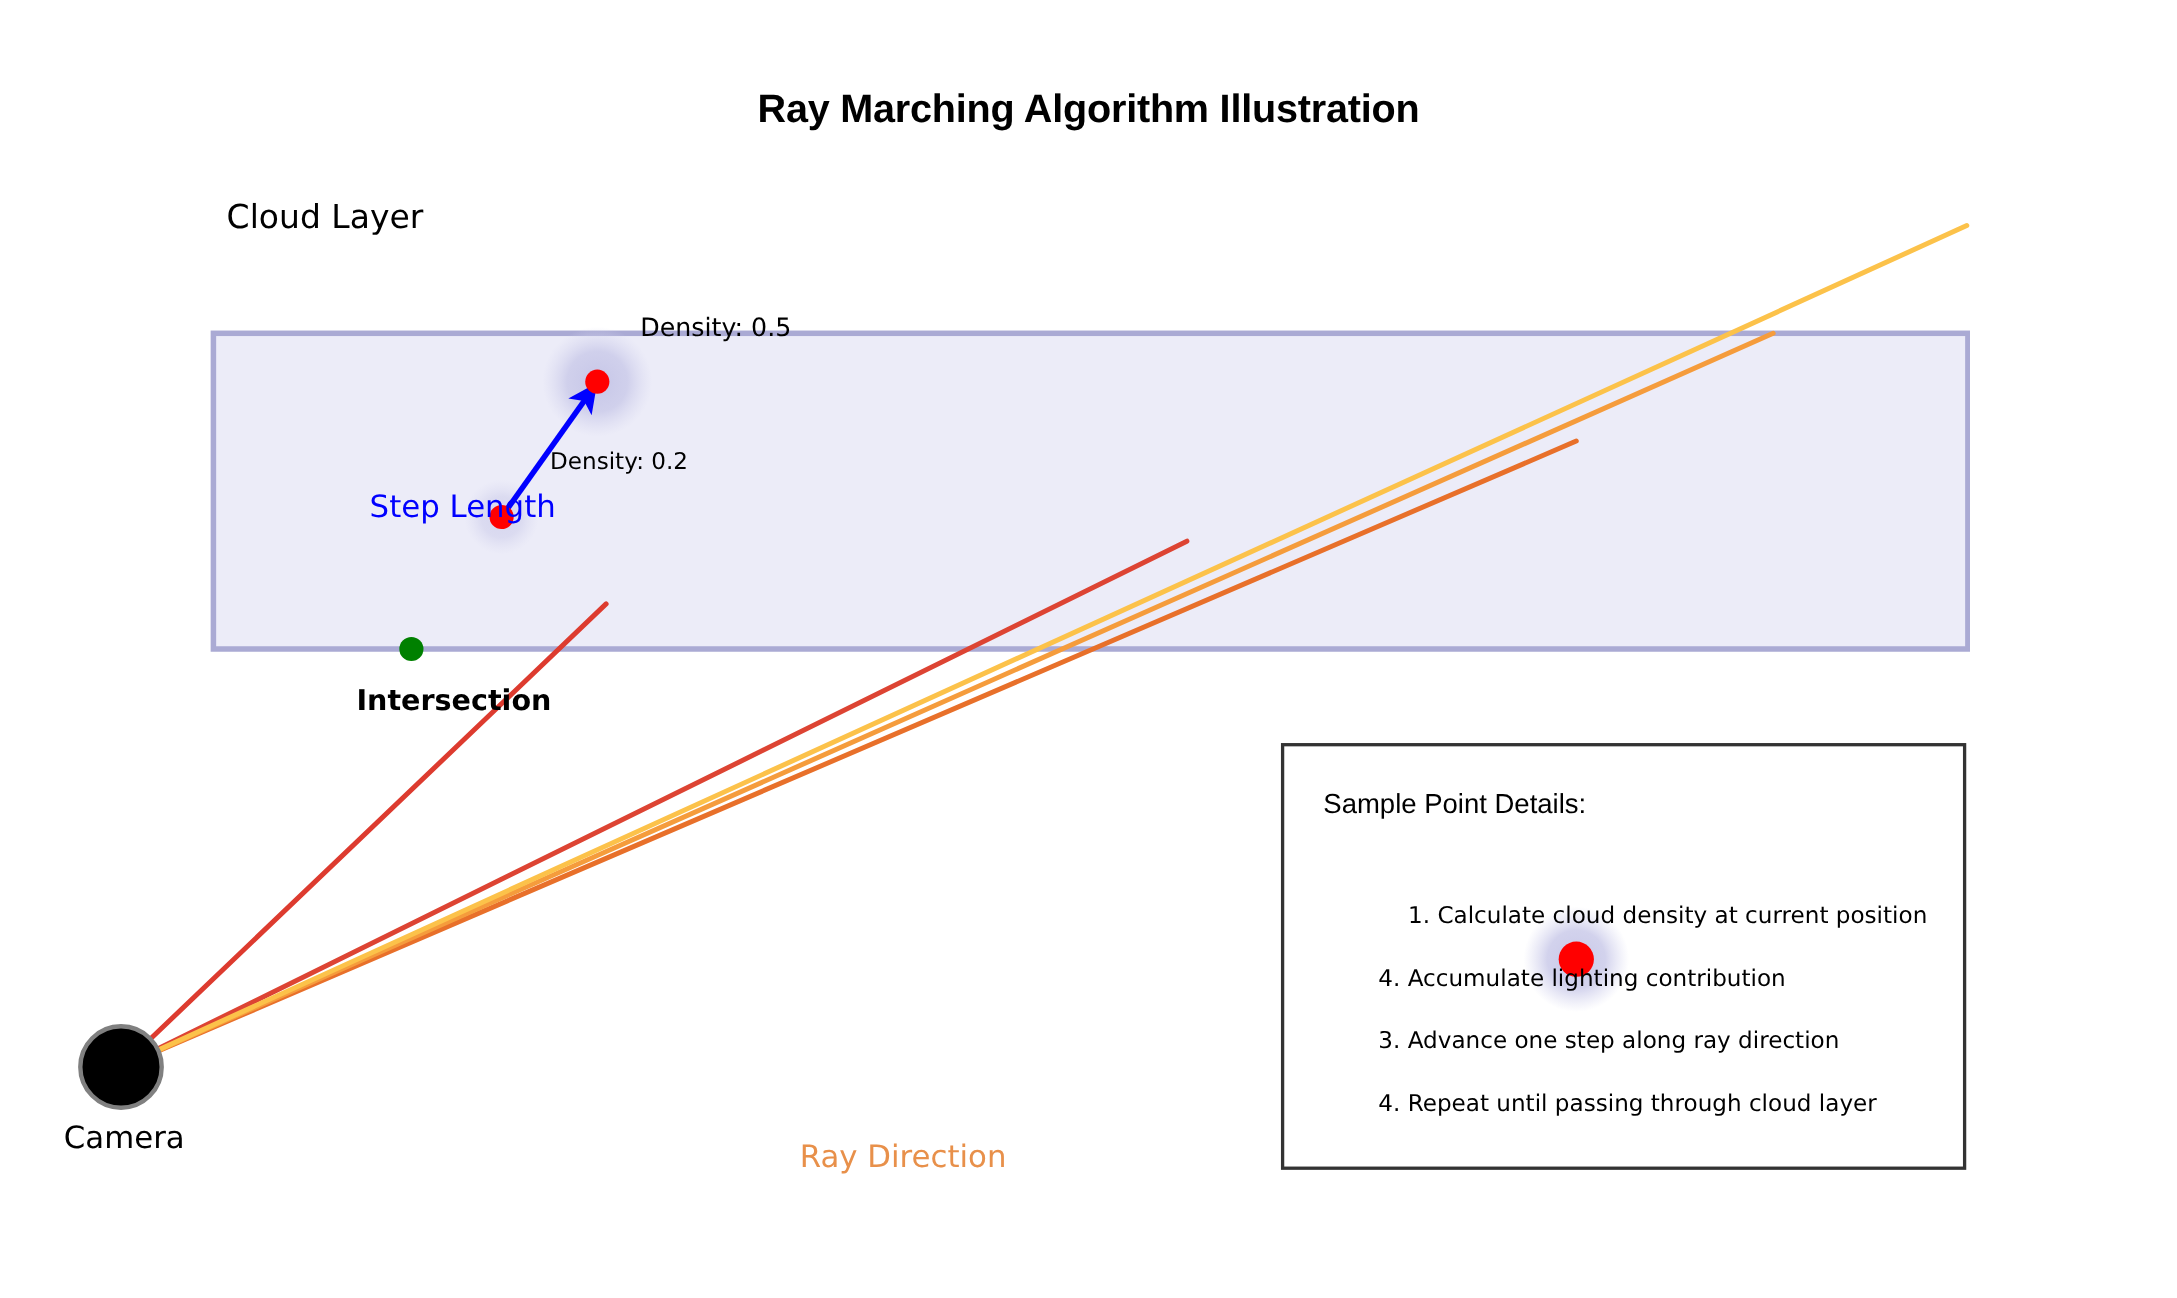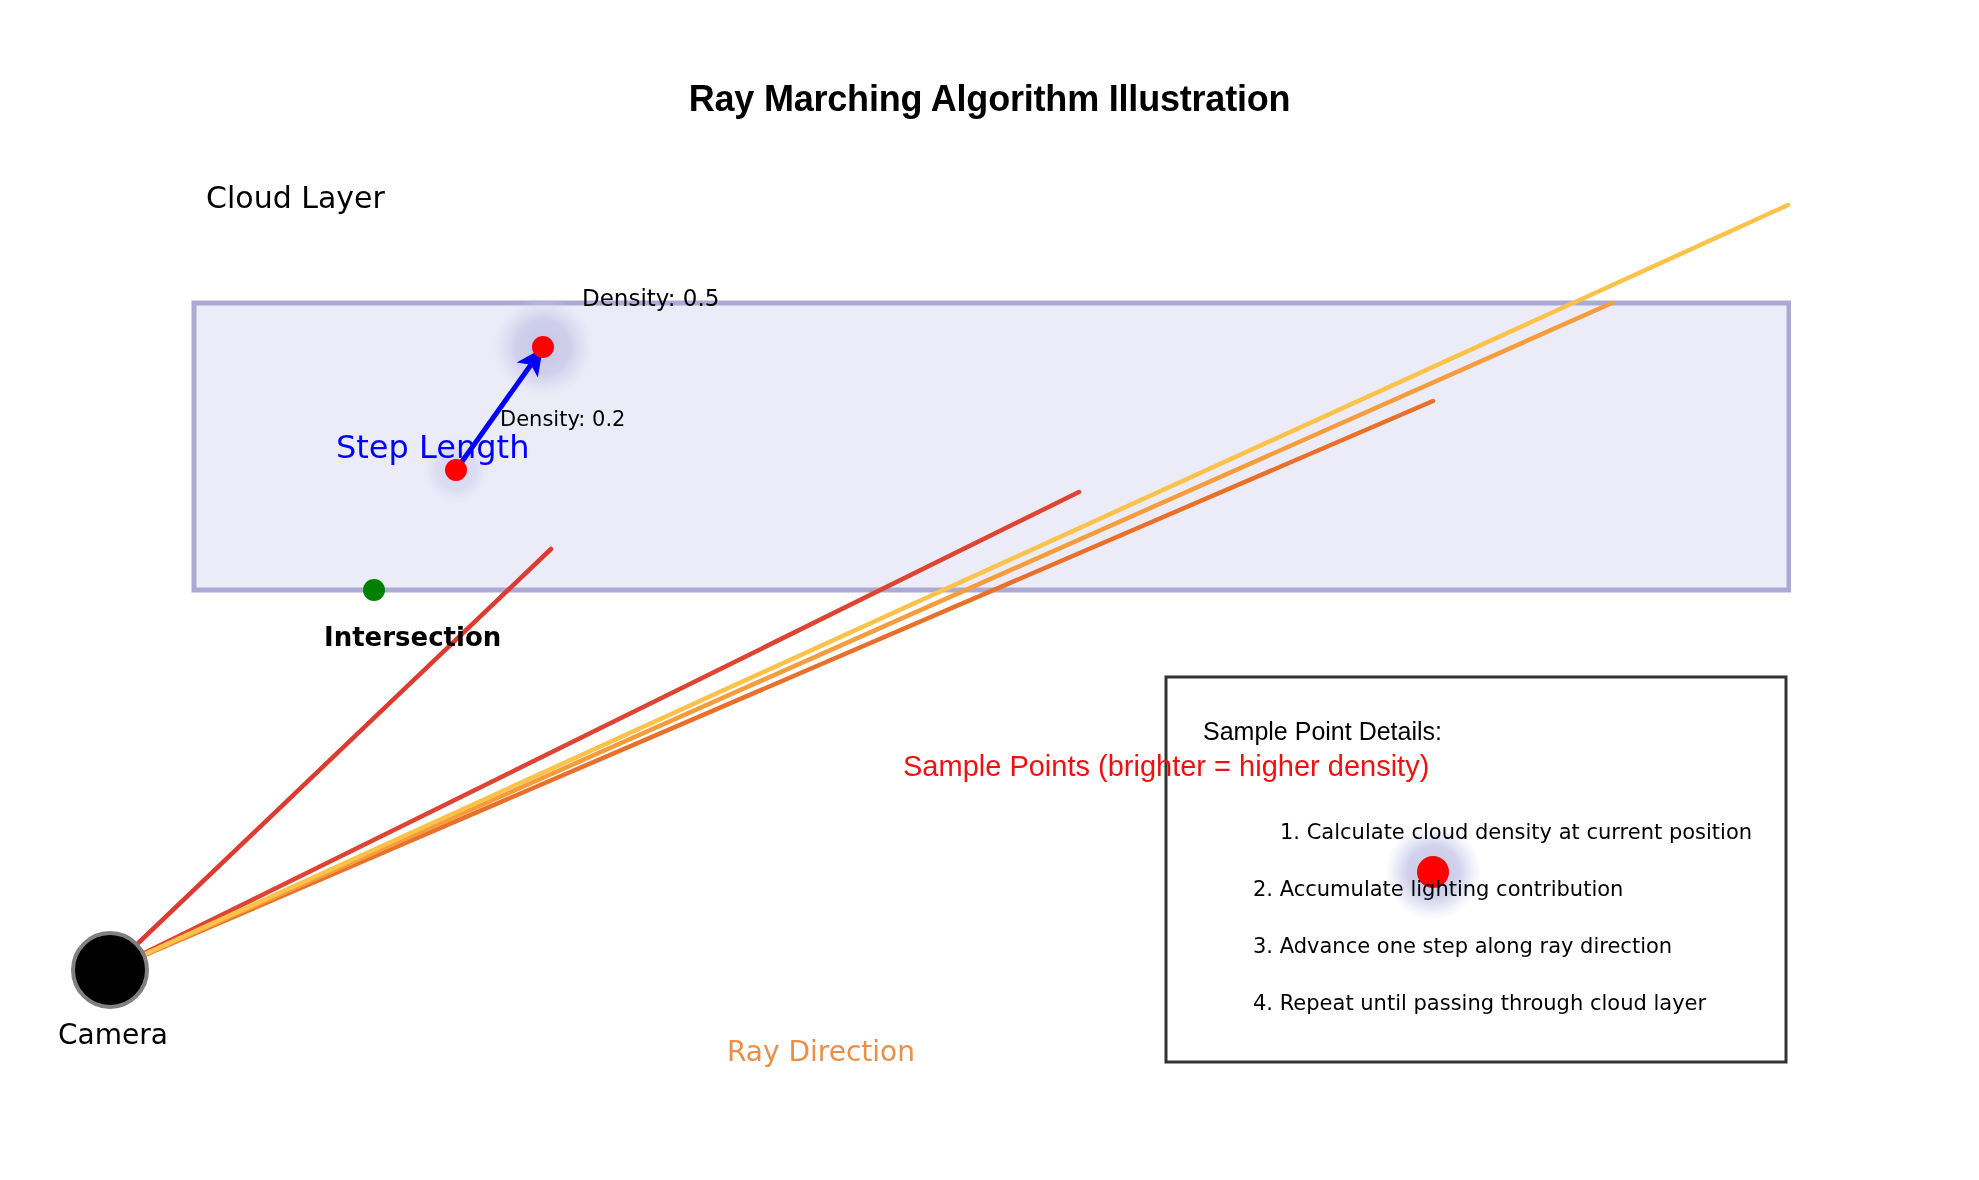--- a/index.html
+++ b/index.html
@@ -51,22 +51,22 @@
     top: 285px;
     font-size: 23px;
   }
   #density-label-low {
     left: 500px;
     top: 407px;
     font-size: 21px;
   }
   #step-length-label {
     left: 336px;
-    top: 428px;
-    font-size: 32px;
+    top: 444px;
+    font-size: 28px;
     color: #0000ff;
   }
   #intersection-label {
     left: 324px;
     top: 622px;
     font-size: 26px;
     font-weight: bold;
   }
   #camera-label {
     left: 58px;
@@ -163,23 +163,22 @@
   <div class="txt" id="density-label-low">Density: 0.2</div>
 
   <div class="txt" id="step-length-label">Step Length</div>
 
   <div class="txt" id="intersection-label">Intersection</div>
 
   <div class="txt" id="camera-label">Camera</div>
 
   <div class="txt" id="ray-direction-label">Ray Direction</div>
 
-  <div class="txt" id="sample-points-label">Sample Points (brighter = higher density)</div>
 
   <div class="txt" id="legend-title">Sample Point Details:</div>
 
   <div class="txt legend-step" id="legend-step-0">1. Calculate cloud density at current position</div>
-  <div class="txt legend-step" id="legend-step-1">2. Accumulate lighting contribution</div>
+  <div class="txt legend-step" id="legend-step-1">4. Accumulate lighting contribution</div>
   <div class="txt legend-step" id="legend-step-2">3. Advance one step along ray direction</div>
   <div class="txt legend-step" id="legend-step-3">4. Repeat until passing through cloud layer</div>
 
 
 </div>
 
 </body></html>

